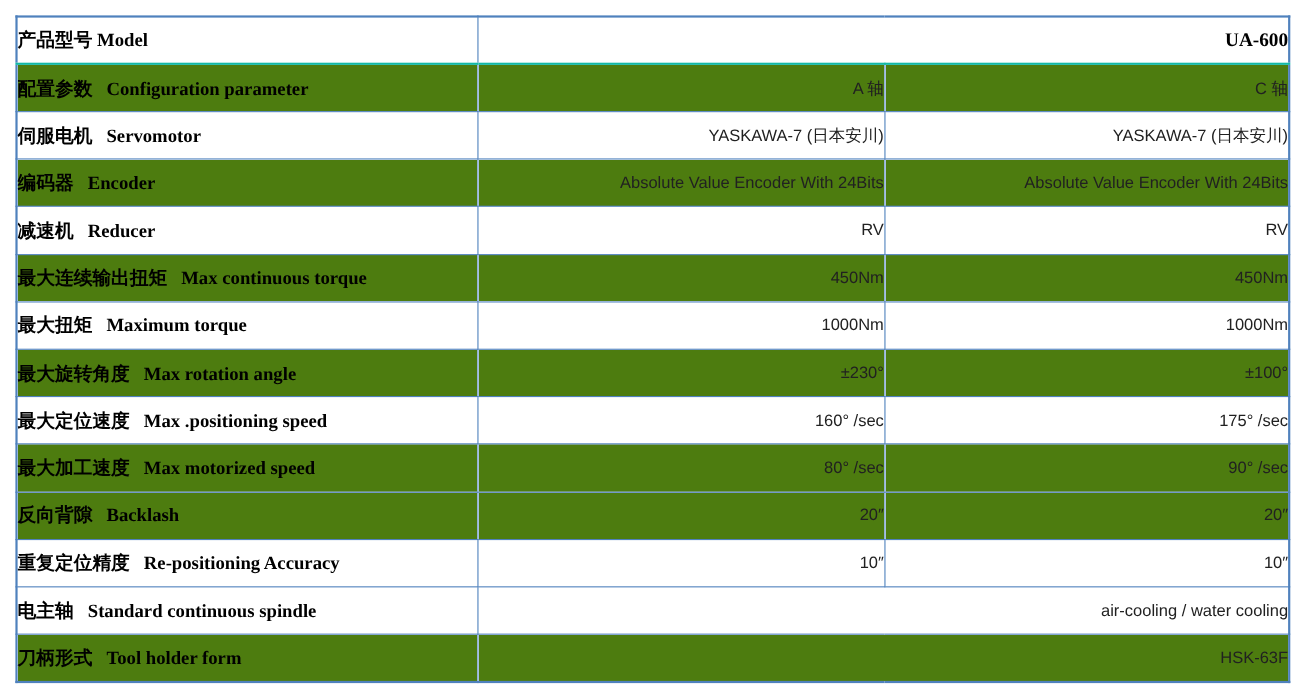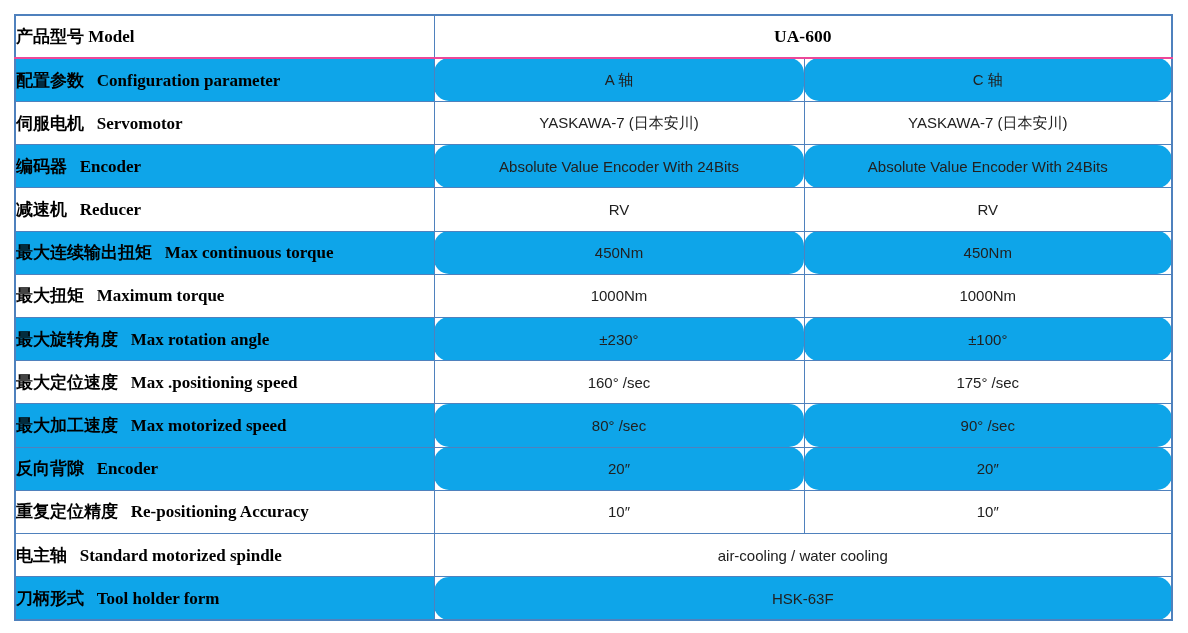--- a/index.html
+++ b/index.html
@@ -25,38 +25,37 @@
   table.spec col.c1 { width: 419px; }
   table.spec col.c2 { width: 370px; }
   table.spec col.c3 { width: 368px; }
   table.spec tr { height: 35.7px; }
   table.spec td {
     border: 1px solid #4f81bd;
     padding: 0;
     vertical-align: middle;
     overflow: hidden;
   }
-  table.spec tr:first-child td { border-bottom: 2px solid #ec4899; margin-top: 12px; }
-  table.spec tr.shaded td { background: #0ea5e9; }
+  table.spec tr:first-child td { border-bottom: 2px solid #14b8a6; margin-top: 12px; }
+  table.spec tr.shaded td { background: #4d7c0f; }
   td.label {
     font-family: "Liberation Serif", "DejaVu Serif", serif;
     font-weight: bold;
     font-size: 17px;
     color: #000000;
     text-align: left;
     padding-left: 13px;
     white-space: pre;
   }
   td.value {
     font-family: "Liberation Sans", "DejaVu Sans", sans-serif;
     font-size: 15px;
     color: #212121;
-    text-align: center;
+    text-align: right;
     white-space: pre;
-    border-radius: 15px;
   }
   tr.model-row td.value {
     font-family: "Liberation Serif", "DejaVu Serif", serif;
     font-weight: bold;
     font-size: 17.5px;
     color: #000000;
   }
 </style>
 </head>
 <body>
@@ -112,31 +111,31 @@
           <td class="label">最大定位速度   Max .positioning speed</td>
           <td class="value">160° /sec</td>
           <td class="value">175° /sec</td>
         </tr>
         <tr class="shaded">
           <td class="label">最大加工速度   Max motorized speed</td>
           <td class="value">80° /sec</td>
           <td class="value">90° /sec</td>
         </tr>
         <tr class="shaded">
-          <td class="label">反向背隙   Encoder</td>
+          <td class="label">反向背隙   Backlash</td>
           <td class="value">20″</td>
           <td class="value">20″</td>
         </tr>
         <tr class="">
           <td class="label">重复定位精度   Re-positioning Accuracy</td>
           <td class="value">10″</td>
           <td class="value">10″</td>
         </tr>
         <tr class="">
-          <td class="label">电主轴   Standard motorized spindle</td>
+          <td class="label">电主轴   Standard continuous spindle</td>
           <td class="value" colspan="2">air-cooling / water cooling</td>
         </tr>
         <tr class="shaded">
           <td class="label">刀柄形式   Tool holder form</td>
           <td class="value" colspan="2">HSK-63F</td>
         </tr>
       </tbody>
   </table>
 </div>
 

